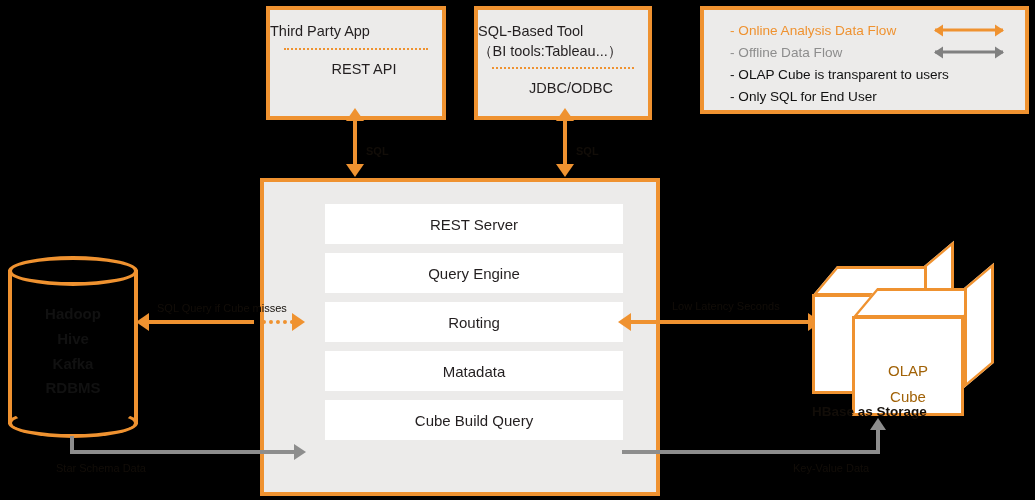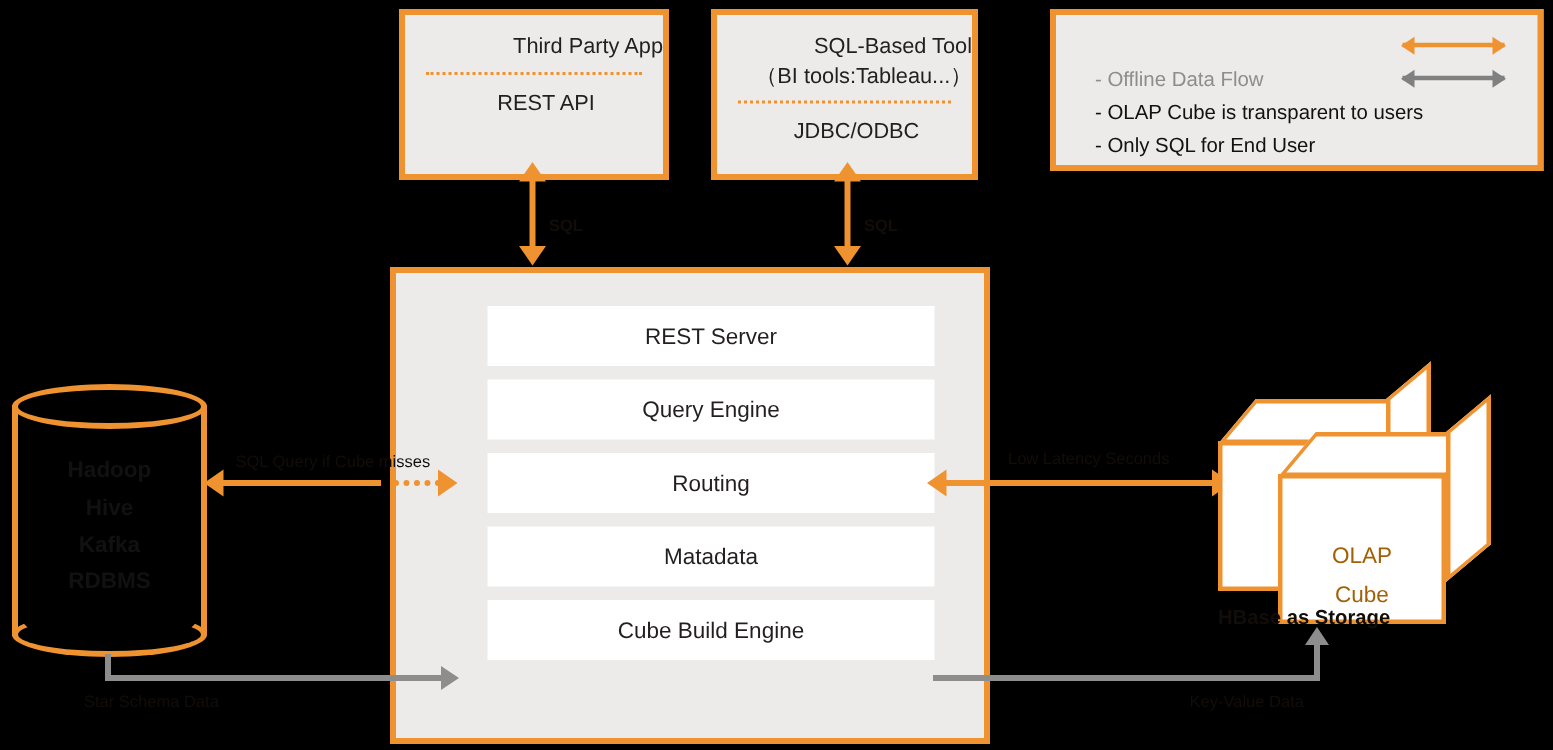--- a/index.html
+++ b/index.html
@@ -2,21 +2,21 @@
 <html><head>
 <meta charset="utf-8">
 <style>
   html,body{margin:0;padding:0;background:#000;}
   body{width:1035px;height:500px;position:relative;overflow:hidden;
        font-family:"Liberation Sans","DejaVu Sans",sans-serif;}
   .abs{position:absolute;}
 
   
   .obox{background:#ecebea;border:4px solid #ef9230;box-sizing:border-box;}
-  .obox-title{color:#231f20;text-align:right;line-height:1.35;}
+  .obox-title{color:#231f20;text-align:left;line-height:1.35;}
 
   .divider-dotted{border-top:2px dotted #ef9230;margin:6px 14px 0 14px;height:0;}
 
   
   #third-party-app{left:266px;top:6px;width:180px;height:114px;}
   #sql-based-tool{left:474px;top:6px;width:178px;height:114px;}
   .client-head{padding-top:12px;font-size:14.5px;}
   .client-api{font-size:14.5px;color:#231f20;text-align:center;padding-top:11px;margin-left:16px;}
 
   
@@ -110,20 +110,21 @@
   <div class="obox-title client-head">
     <div>SQL-Based Tool</div>
     <div>（BI tools:Tableau...）</div>
   </div>
   <div class="divider-dotted"></div>
   <div class="client-api">JDBC/ODBC</div>
 </div>
 
 <div class="abs obox" id="legend">
   <div class="legend-row lg-online">
+    <span class="legend-label">- Online Analysis Data Flow</span>
     <span class="legend-arrow arrow-orange">
         <span class="dbl"></span>
       </span>
   </div>
   <div class="legend-row lg-offline">
     <span class="legend-label">- Offline Data Flow</span>
     <span class="legend-arrow arrow-gray">
         <span class="dbl"></span>
       </span>
   </div>
@@ -153,21 +154,21 @@
     <div class="service-row">
       <span>Query Engine</span>
     </div>
     <div class="service-row">
       <span>Routing</span>
     </div>
     <div class="service-row">
       <span>Matadata</span>
     </div>
     <div class="service-row">
-      <span>Cube Build Engine</span>
+      <span>Cube Build Query</span>
     </div>
   </div>
 </div>
 
 <div class="abs" id="hadoop-cylinder">
   <div class="cyl-body"></div>
   <div class="cyl-bottom"></div>
   <div class="cyl-top"></div>
   <div class="cyl-text">
     <div>Hadoop</div>

